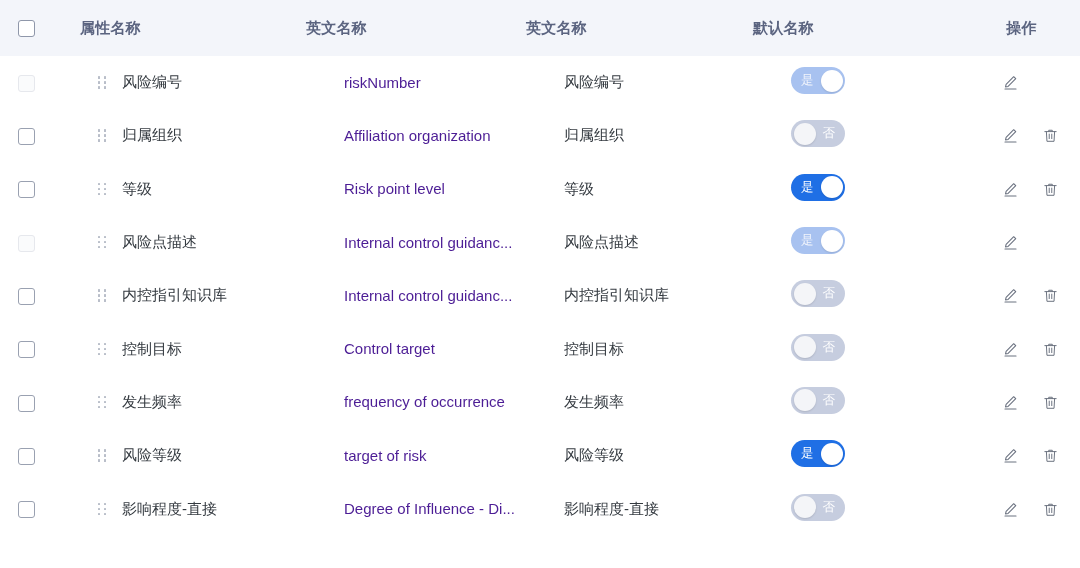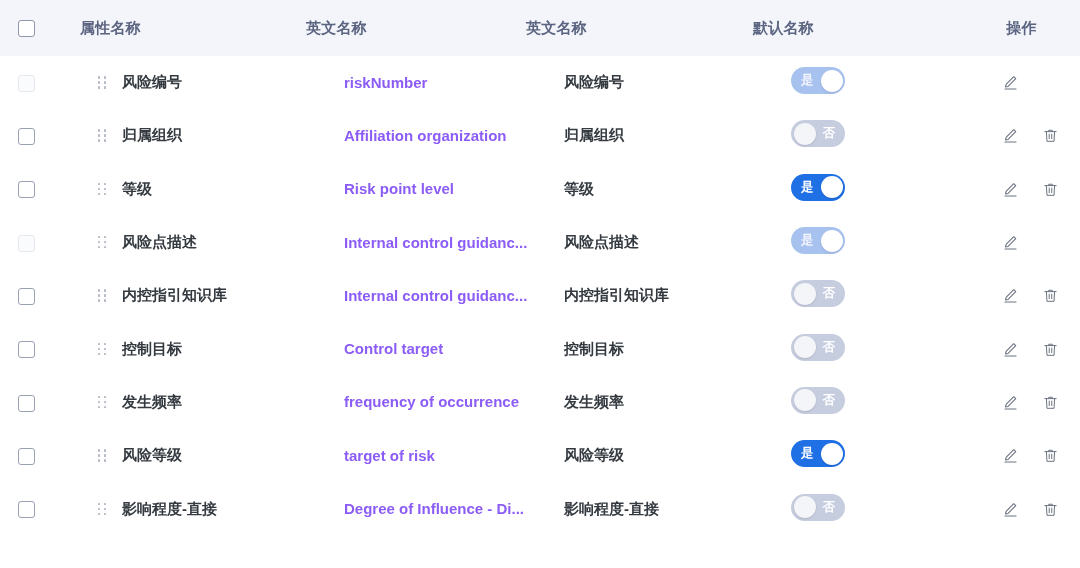--- a/index.html
+++ b/index.html
@@ -40,21 +40,21 @@
 
   
   .col-check  { width: 60px;  padding-left: 18px; flex: 0 0 60px; }
   .col-name   { width: 246px; padding-left: 20px; flex: 0 0 246px; }
   .col-en     { width: 220px; padding-left: 0px;  flex: 0 0 220px; }
   .col-def    { width: 227px; padding-left: 0px;  flex: 0 0 227px; }
   .col-req    { width: 210px; padding-left: 0px;  flex: 0 0 210px; }
   .col-act    { width: 117px; padding-left: 0px;  flex: 0 0 117px; text-align: center; }
 
   
-  .tbody { background: #ffffff; font-weight: bold; }
+  .tbody { background: #ffffff; }
   .trow {
     display: flex;
     align-items: center;
     height: 53.3px;
     background: #ffffff;
     box-sizing: border-box;
   }
 
   
   .cbox {
@@ -99,21 +99,21 @@
     display: block;
   }
 
   .cell-text {
     font-size: 15px;
     color: #343a40;
     white-space: nowrap;
     overflow: hidden;
     text-overflow: ellipsis;
   }
-  .cell-text.en { color: #8b5cf6; }
+  .cell-text.en { color: #4c1d95; }
 
   
   .switch {
     width: 54px;
     height: 27px;
     border-radius: 14px;
     position: relative;
     display: inline-block;
     cursor: pointer;
     box-sizing: border-box;

